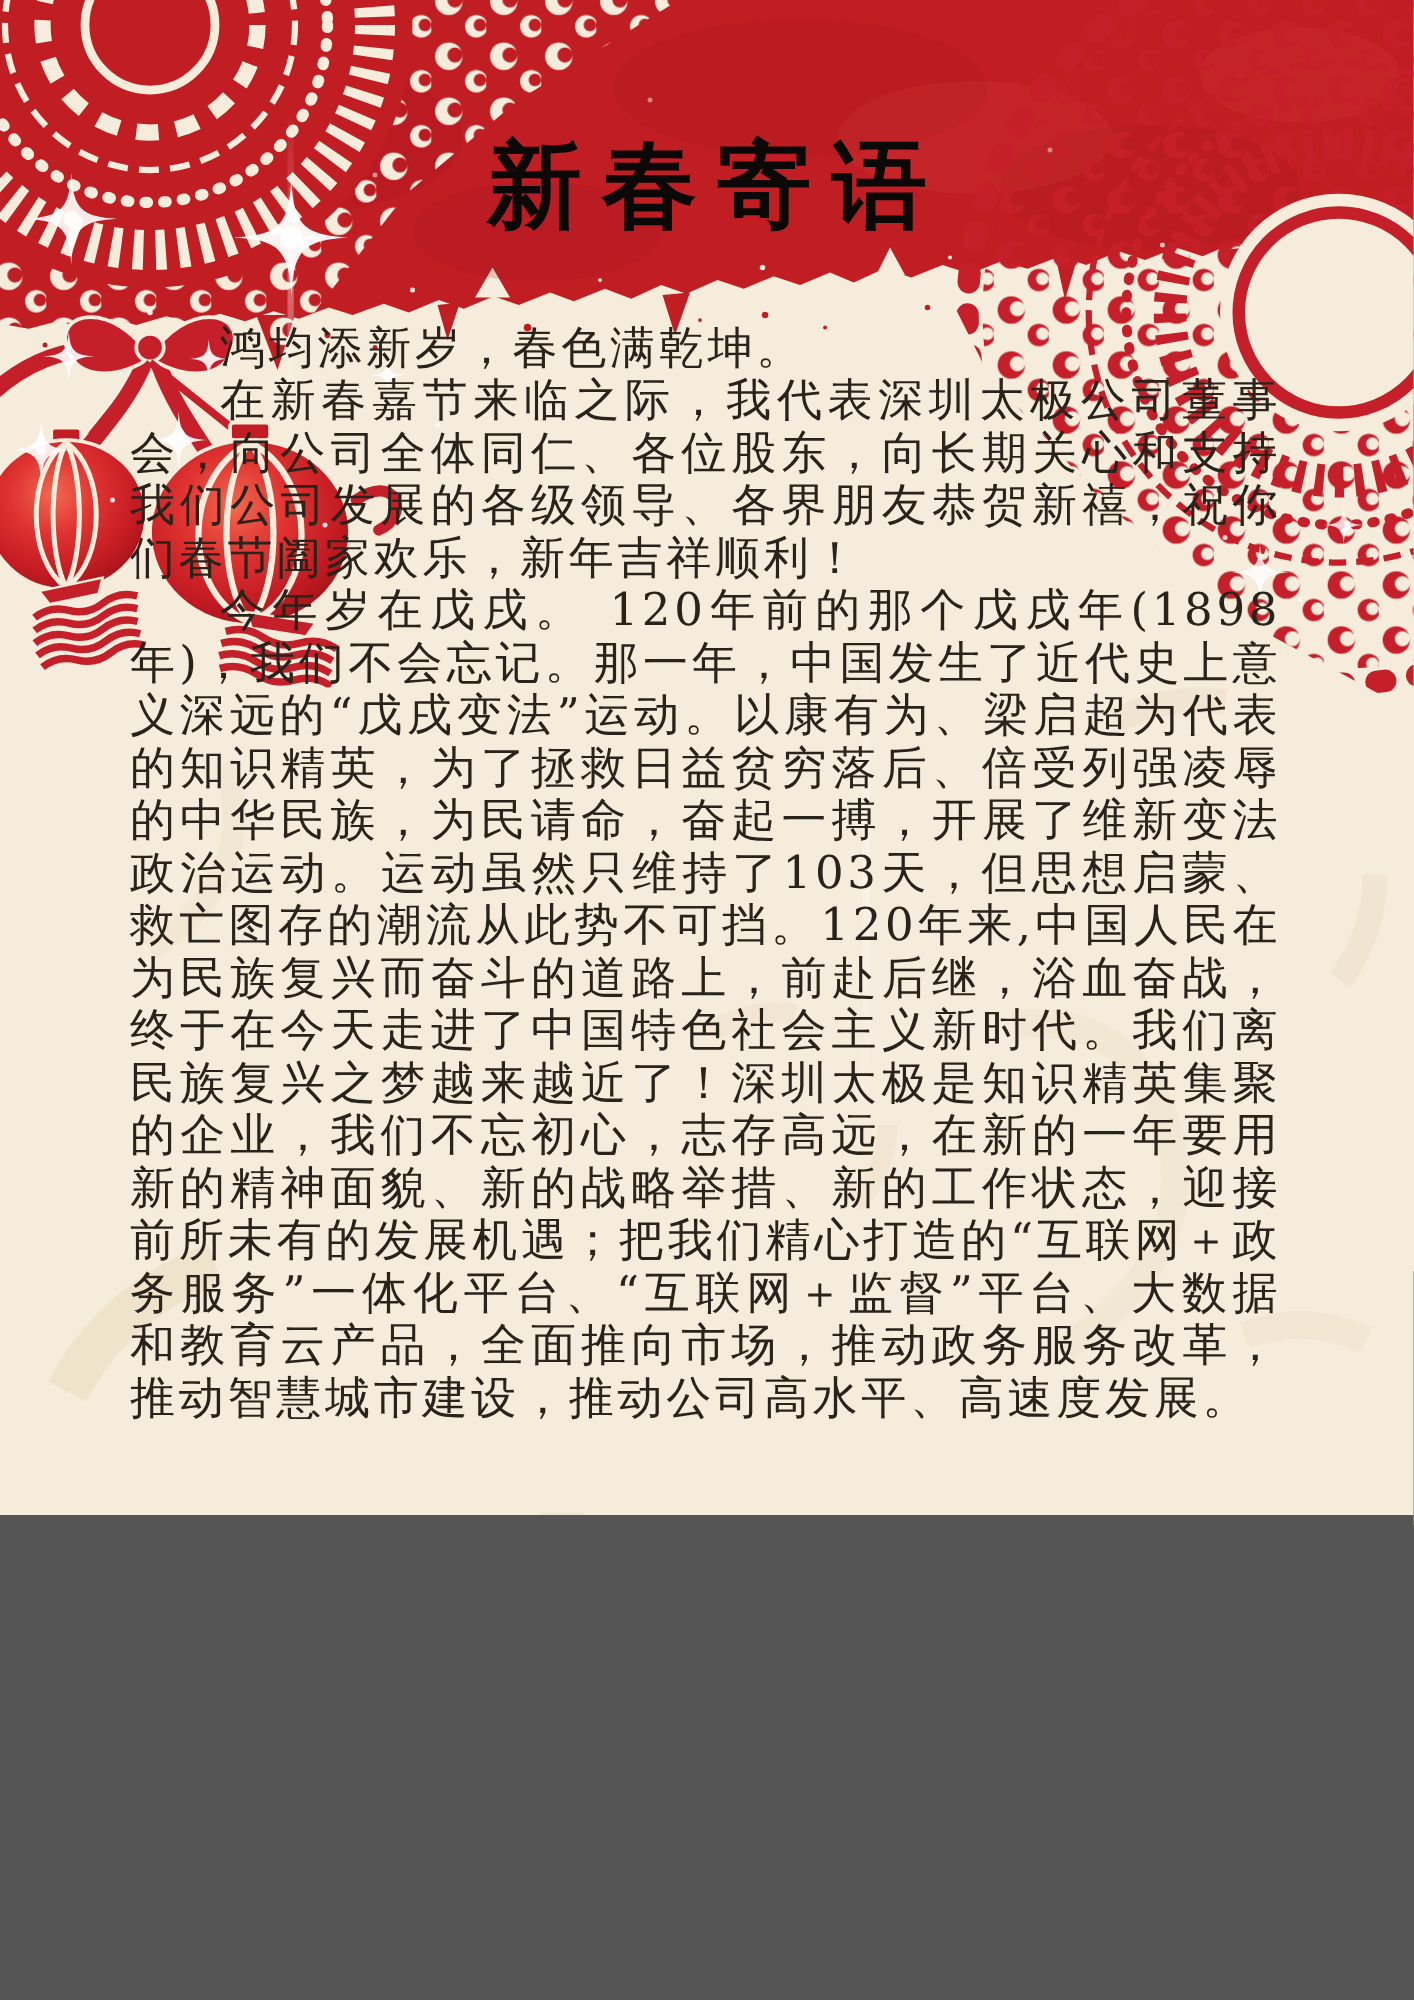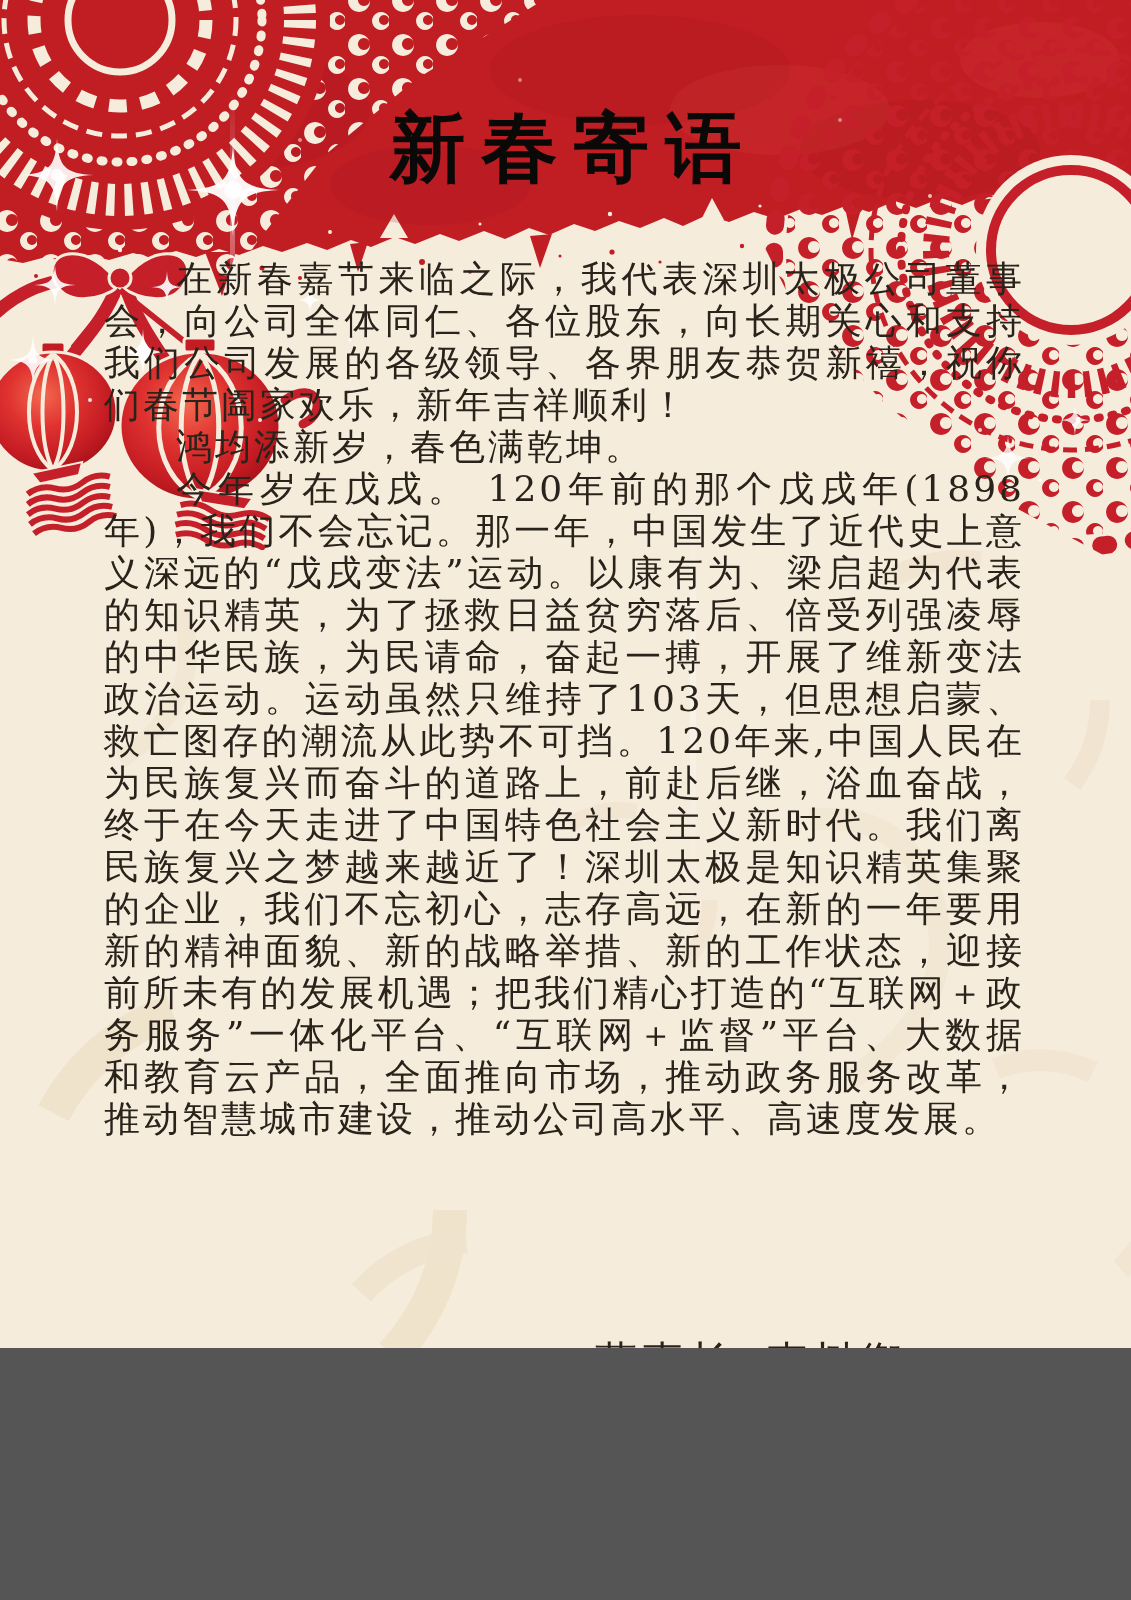--- a/index.html
+++ b/index.html
@@ -1,17 +1,17 @@
 <!DOCTYPE html>
 <html><head>
 <meta charset="utf-8">
 <style>
   html,body{margin:0;padding:0;background:#555;}
   .page{
-    position:relative;width:1131px;height:1348px;overflow:hidden;
+    position:relative;width:1131px;height:1212px;overflow:hidden;
     background:#f6ecdc;
     font-family:"DejaVu Serif","Liberation Serif",serif;
   }
   .page svg{position:absolute;display:block;}
   
   #watermark{left:0;top:0;}
   #topband{left:0;top:0;}
   #doilyL{left:-95px;top:-145px;}
   #doilyR{left:751px;top:-30px;}
   #lanterns{left:-15px;top:230px;}
@@ -211,22 +211,22 @@
       <path d="M-32,28 q15,-7 30,0 t30,0 t30,0"></path>
       <path d="M-32,38 q15,-7 30,0 t30,0 t30,0"></path>
       <path d="M-30,48 q15,-7 30,0 t30,0 t30,0"></path>
     </g>
     <path d="M300,170 C332,148 344,182 318,194" fill="none" stroke="#c5202a" stroke-width="9" stroke-linecap="round"></path>
   </svg>
 
   <h1 class="title">新春寄语</h1>
 
   <div class="letter">
+    <p>鸿均添新岁，春色满乾坤。</p>
     <p>在新春嘉节来临之际，我代表深圳太极公司董事会，向公司全体同仁、各位股东，向长期关心和支持我们公司发展的各级领导、各界朋友恭贺新禧，祝你们春节阖家欢乐，新年吉祥顺利！</p>
-    <p>鸿均添新岁，春色满乾坤。</p>
     <p>今年岁在戊戌。 120年前的那个戊戌年(1898年)，我们不会忘记。那一年，中国发生了近代史上意义深远的“戊戌变法”运动。以康有为、梁启超为代表的知识精英，为了拯救日益贫穷落后、倍受列强凌辱的中华民族，为民请命，奋起一搏，开展了维新变法政治运动。运动虽然只维持了103天，但思想启蒙、救亡图存的潮流从此势不可挡。120年来,中国人民在为民族复兴而奋斗的道路上，前赴后继，浴血奋战，终于在今天走进了中国特色社会主义新时代。我们离民族复兴之梦越来越近了！深圳太极是知识精英集聚的企业，我们不忘初心，志存高远，在新的一年要用新的精神面貌、新的战略举措、新的工作状态，迎接前所未有的发展机遇；把我们精心打造的“互联网＋政务服务”一体化平台、“互联网＋监督”平台、大数据和教育云产品，全面推向市场，推动政务服务改革，推动智慧城市建设，推动公司高水平、高速度发展。</p>
   </div>
 
   <div class="signature">
     <span class="sig-role">董事长</span><span>查树衡</span>
   </div>
 
   <svg id="bottomband" width="1131" height="212" viewBox="0 0 212" preserveAspectRatio="none">
     <path fill="#fffdf8" d="M0,46 L60,43 120,46 180,41 240,44 300,39 360,42 420,37 480,40 540,35
       600,38 660,33 720,36 780,31 840,34 900,29 960,31 1020,26 1080,28 1131,24 V130 H0 Z"></path>

